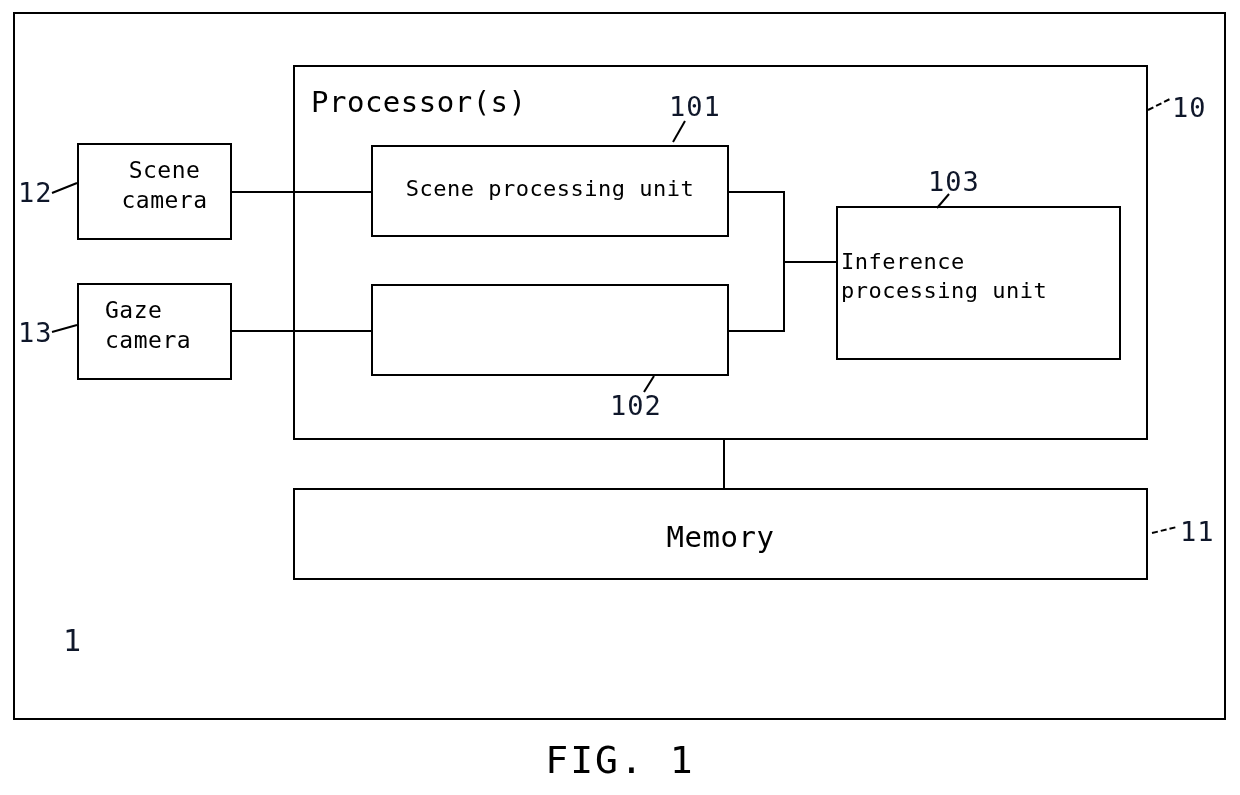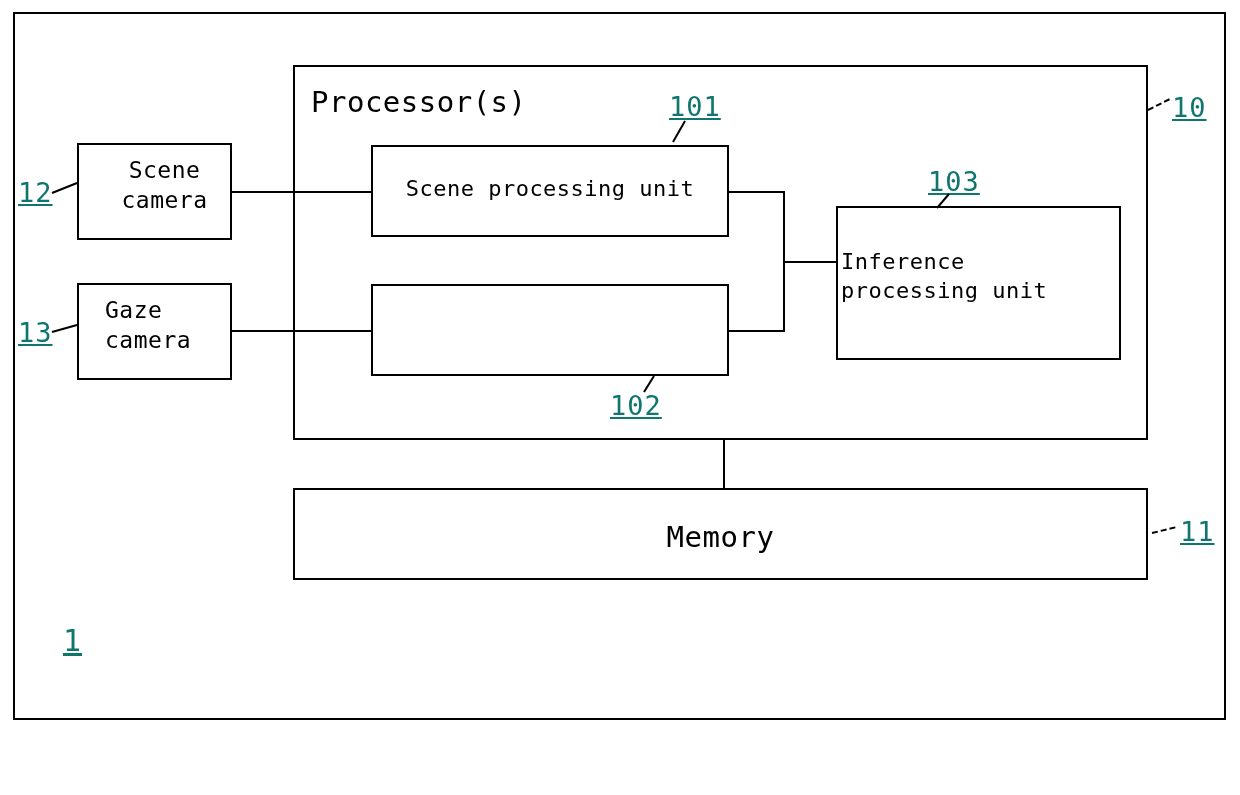--- a/index.html
+++ b/index.html
@@ -49,26 +49,25 @@
     font-weight: 400;
     letter-spacing: 0.5px;
     white-space: pre;
     line-height: 1.32;
     text-align: center;
     -webkit-font-smoothing: none;
   }
 
   .ref-num {
     position: absolute;
-    color: #0f766e;
+    color: #0f172a;
     font-family: "DejaVu Sans Mono", "Liberation Mono", monospace;
     font-size: 27px;
     letter-spacing: 1px;
     white-space: pre;
-    text-decoration: underline;
     -webkit-font-smoothing: none;
   }
 
   
   .line-h {
     position: absolute;
     height: 0;
     border-top: 2px solid #000000;
   }
   .line-v {
@@ -227,14 +226,15 @@
   </svg>
   <div class="ref-num" id="ref-102">102</div>
 
   <div class="ref-num" id="ref-103">103</div>
   <svg class="leader-svg" style="left:937px; top:194px; width:18px; height:18px;">
     <line x1="12" y1="0" x2="0" y2="14" stroke="#000" stroke-width="2"></line>
   </svg>
 
   <div class="ref-num" id="ref-1">1</div>
 
+  <div id="fig-caption">FIG. 1</div>
 
 </div>
 
 </body></html>

